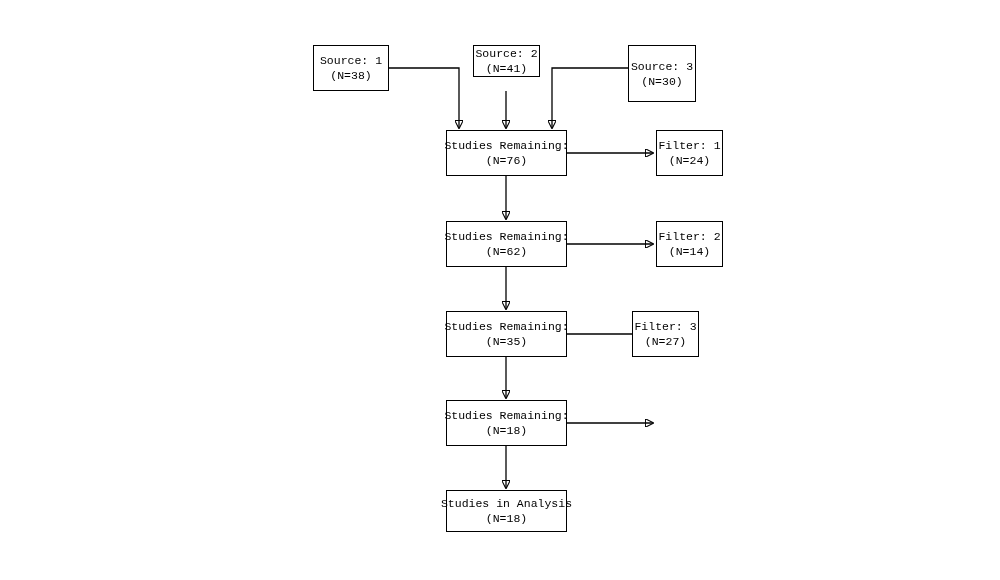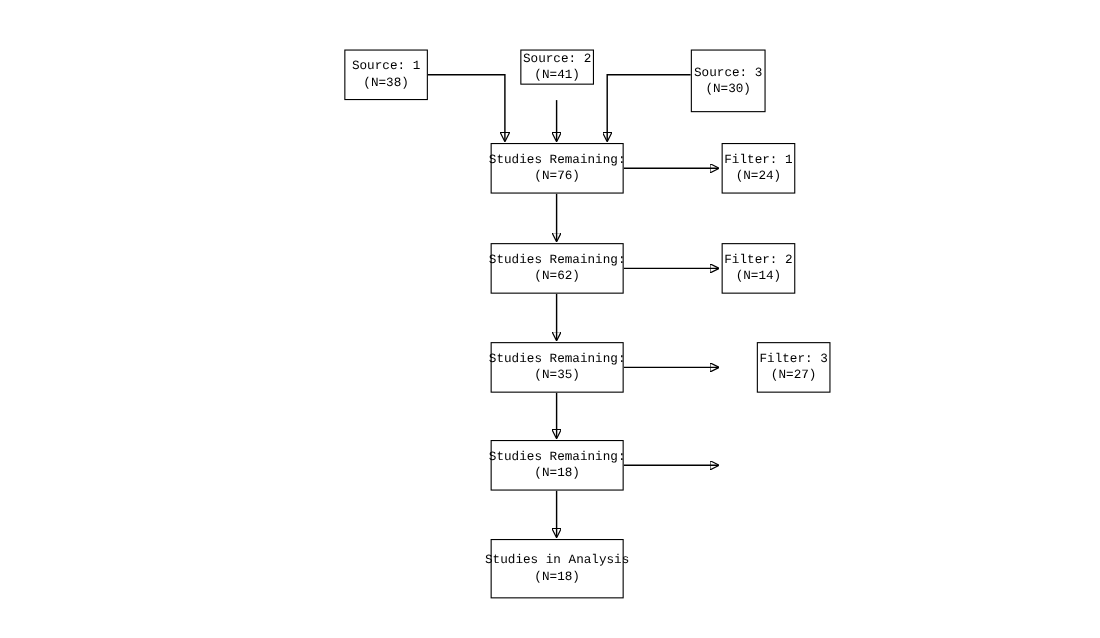--- a/index.html
+++ b/index.html
@@ -119,24 +119,24 @@
   <div class="node" style="left:656px; top:130px; width:67px; height:46px;">
     <span class="l1">Filter: 1</span>
     <span class="l2">(N=24)</span>
   </div>
 
   <div class="node" style="left:656px; top:221px; width:67px; height:46px;">
     <span class="l1">Filter: 2</span>
     <span class="l2">(N=14)</span>
   </div>
 
-  <div class="node" style="left:688px; top:311px; width:67px; height:46px;">
+  <div class="node" style="left:632px; top:311px; width:67px; height:46px;">
     <span class="l1">Filter: 3</span>
     <span class="l2">(N=27)</span>
   </div>
 
 
-  <div class="node" style="left:446px; top:490px; width:121px; height:54px;">
+  <div class="node" style="left:446px; top:490px; width:121px; height:42px;">
     <span class="l1">Studies in Analysis</span>
     <span class="l2">(N=18)</span>
   </div>
 
 </div>
 
 </body></html>

